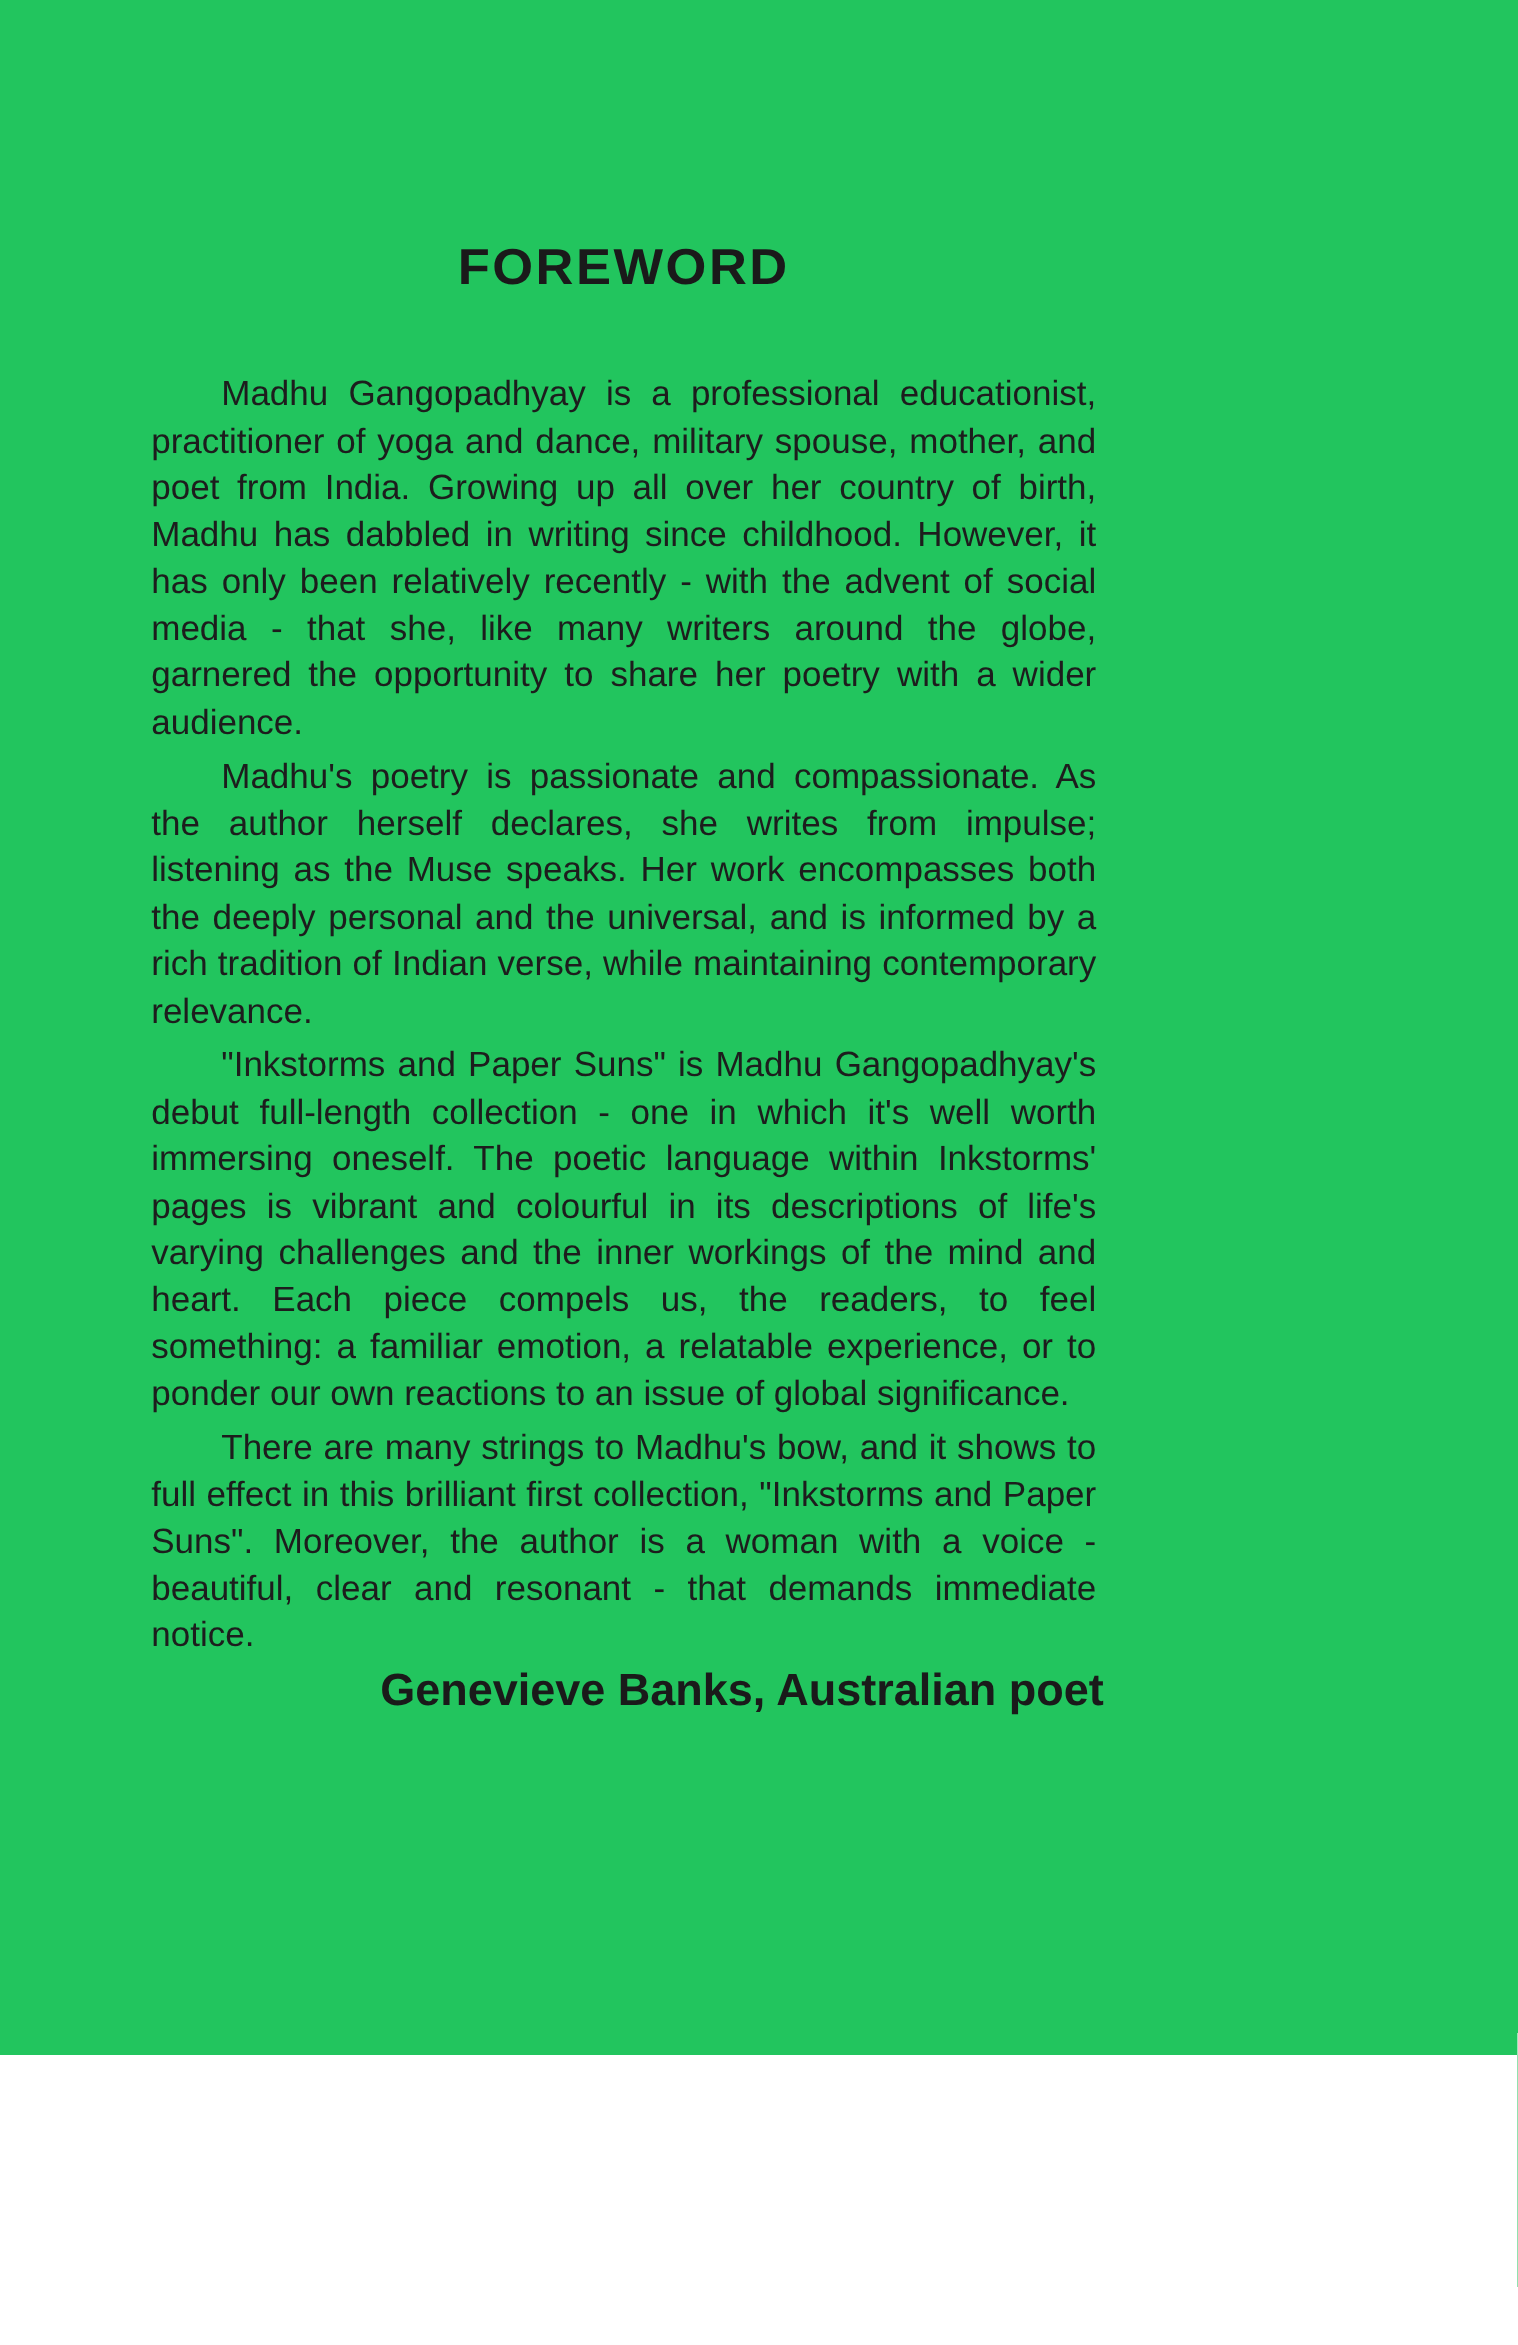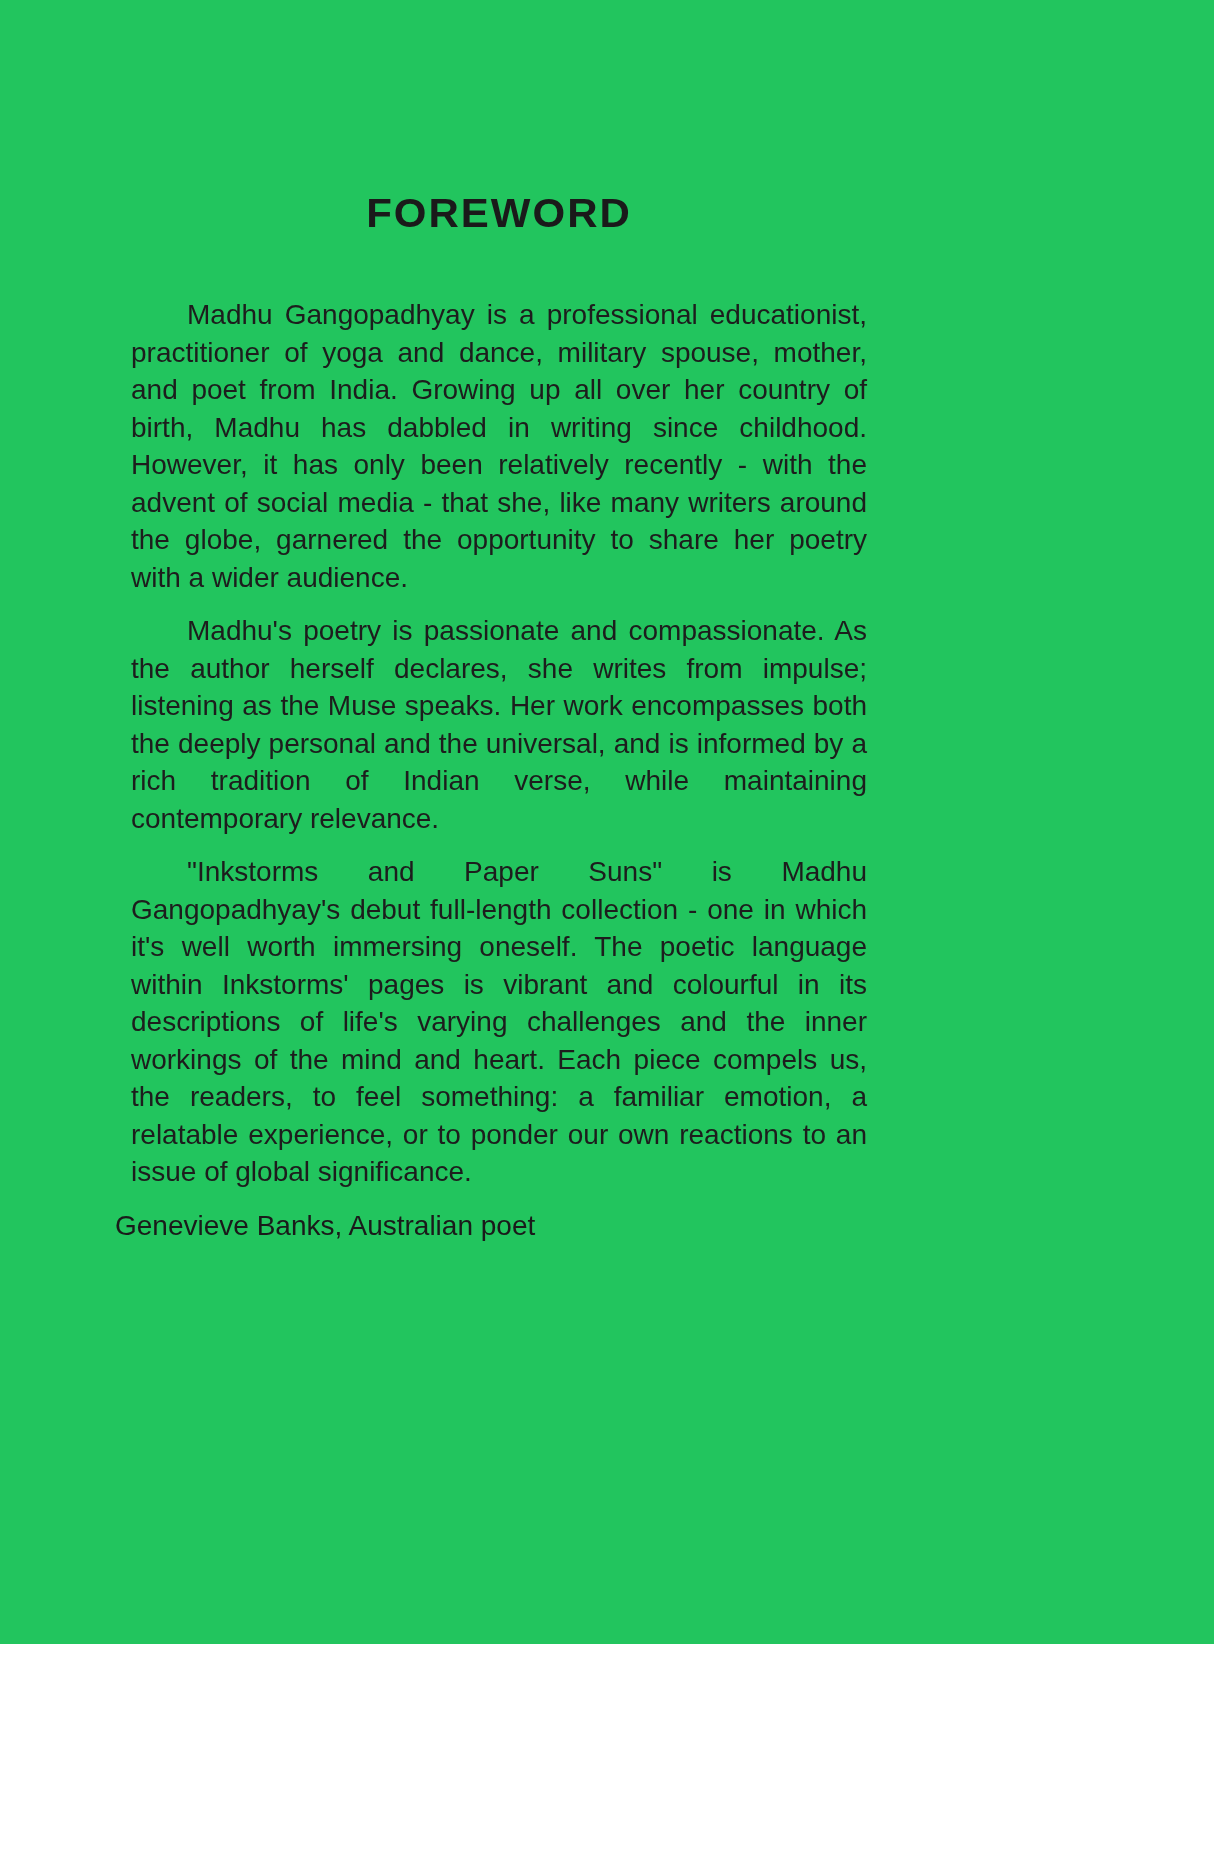--- a/index.html
+++ b/index.html
@@ -22,42 +22,43 @@
     margin: 0 0 58px 0;
     text-align: center;
     font-family: "Liberation Sans", "DejaVu Sans", sans-serif;
     font-weight: 700;
     font-size: 42px;
     letter-spacing: 2px;
     color: #1a1a1a;
     transform: scaleY(0.96);
   }
   .body-text p {
-    margin: 16px;
+    margin: 6px;
     font-size: 28px;
     line-height: 37.5px;
     text-align: justify;
     text-indent: 56px;
     color: #1d1d1d;
   }
   .attribution {
     margin: 0;
-    font-size: 28px;
+    font-size: 36px;
     line-height: 37.5px;
-    font-weight: 400;
-    text-align: left;
+    font-weight: 700;
+    text-align: right;
     color: #1a1a1a;
   }
 </style>
 </head>
 <body>
 
 <div class="page">
   <h1 class="title">FOREWORD</h1>
 
   <div class="body-text">
     <p>Madhu Gangopadhyay is a professional educationist, practitioner of yoga and dance, military spouse, mother, and poet from India. Growing up all over her country of birth, Madhu has dabbled in writing since childhood. However, it has only been relatively recently - with the advent of social media - that she, like many writers around the globe, garnered the opportunity to share her poetry with a wider audience.</p>
     <p>Madhu's poetry is passionate and compassionate. As the author herself declares, she writes from impulse; listening as the Muse speaks. Her work encompasses both the deeply personal and the universal, and is informed by a rich tradition of Indian verse, while maintaining contemporary relevance.</p>
     <p>"Inkstorms and Paper Suns" is Madhu Gangopadhyay's debut full-length collection - one in which it's well worth immersing oneself. The poetic language within Inkstorms' pages is vibrant and colourful in its descriptions of life's varying challenges and the inner workings of the mind and heart. Each piece compels us, the readers, to feel something: a familiar emotion, a relatable experience, or to ponder our own reactions to an issue of global significance.</p>
+    <p>There are many strings to Madhu's bow, and it shows to full effect in this brilliant first collection, "Inkstorms and Paper Suns". Moreover, the author is a woman with a voice - beautiful, clear and resonant - that demands immediate notice.</p>
   </div>
 
   <p class="attribution">Genevieve Banks, Australian poet</p>
 </div>
 
 </body></html>

